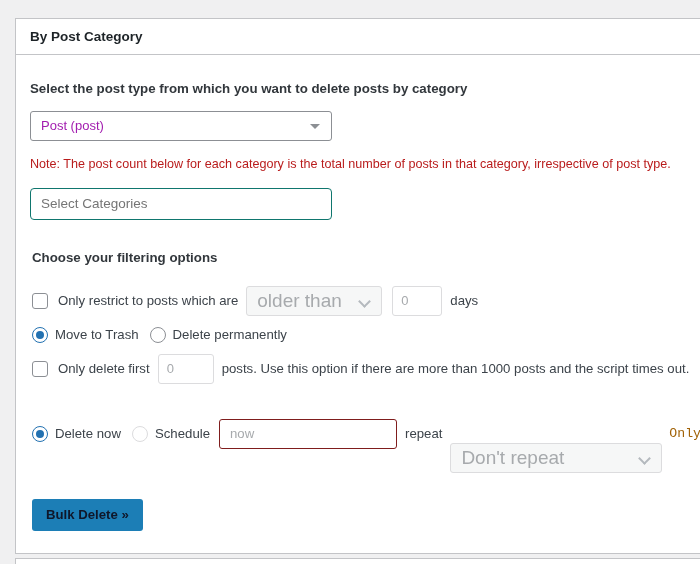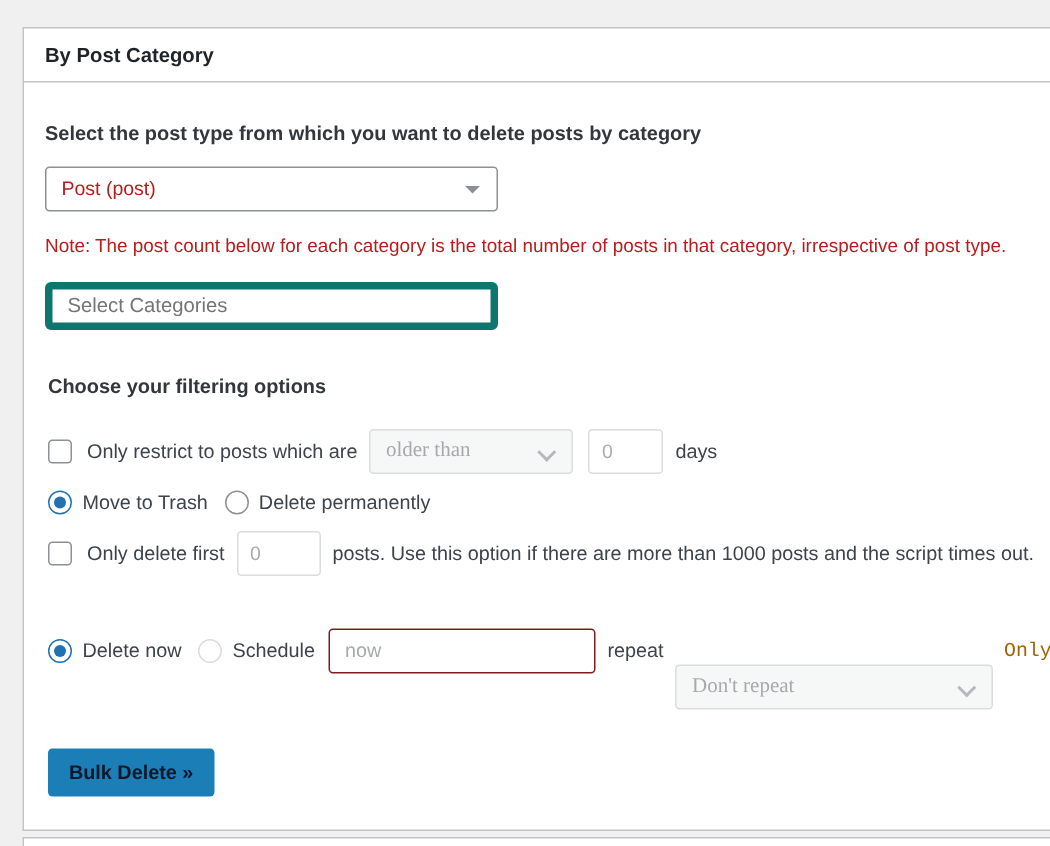--- a/index.html
+++ b/index.html
@@ -77,21 +77,21 @@
   .sel-posttype {
     display: block;
     margin-top: 12px;
     width: 302px;
     height: 30px;
     border: 1px solid #8c8f94;
     border-radius: 3px;
     background: #fff;
     position: relative;
     font-size: 13px;
-    color: #b91c1c;
+    color: #a21caf;
     line-height: 28px;
     padding: 0 28px 0 10px;
     cursor: pointer;
     white-space: nowrap;
     overflow: hidden;
   }
   .sel-posttype .tri {
     position: absolute;
     right: 11px;
     top: 50%;
@@ -100,21 +100,21 @@
     border-left: 5px solid transparent;
     border-right: 5px solid transparent;
     border-top: 5px solid #8c8f94;
   }
 
   .cat-input {
     display: block;
     margin-top: 14px;
     width: 302px;
     height: 32px;
-    border: 5px solid #0f766e;
+    border: 1px solid #0f766e;
     border-radius: 4px;
     background: #fff;
     font-size: 13.5px;
     color: #2c3338;
     padding: 0 10px;
     font-family: inherit;
     outline: none;
   }
   .cat-input::placeholder { color: #757575; opacity: 1; }
 
@@ -177,28 +177,27 @@
     text-align: center;
   }
 
   
   .sel-dis {
     position: relative;
     height: 30px;
     border: 1px solid #dcdcde;
     border-radius: 3px;
     background: #f6f7f7;
-    font-size: 14px;
+    font-size: 19px;
     color: #a7aaad;
     line-height: 28px;
     padding: 0 30px 0 10px;
     white-space: nowrap;
     overflow: hidden;
     cursor: default;
-    font-family: Liberation Serif, serif;
   }
   .sel-dis.w-older { width: 136px; }
   .sel-dis.w-repeat { width: 240px; margin-top: 48px; }
   .chev {
     position: absolute;
     right: 12px;
     top: 50%;
     margin-top: -4px;
     width: 9px; height: 9px;
   }

